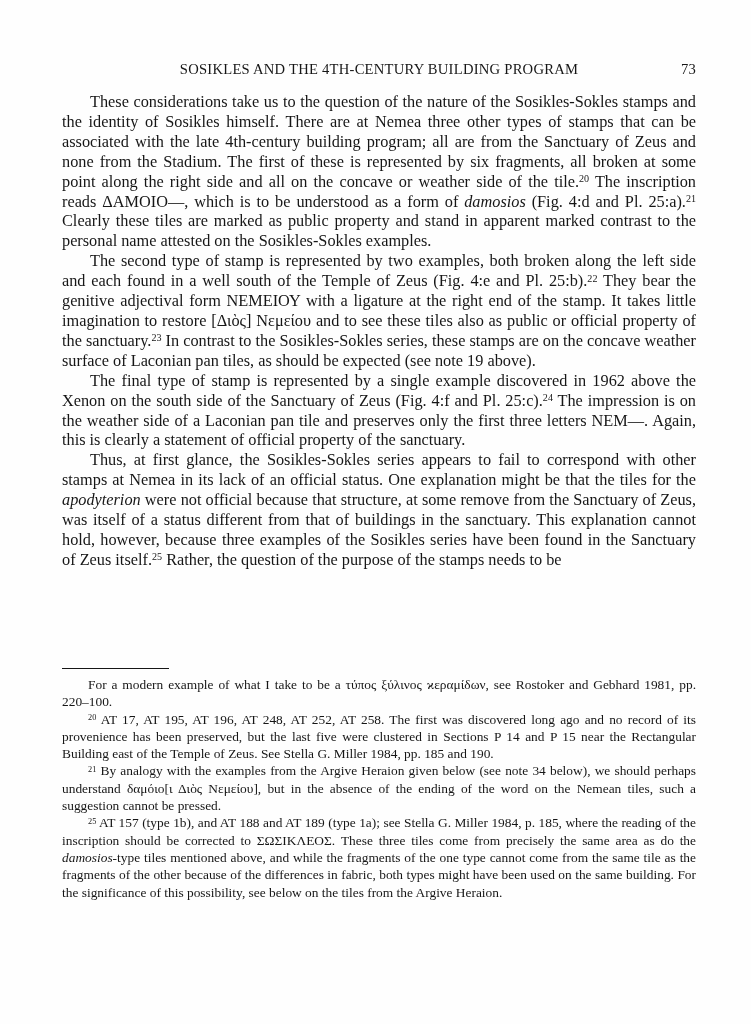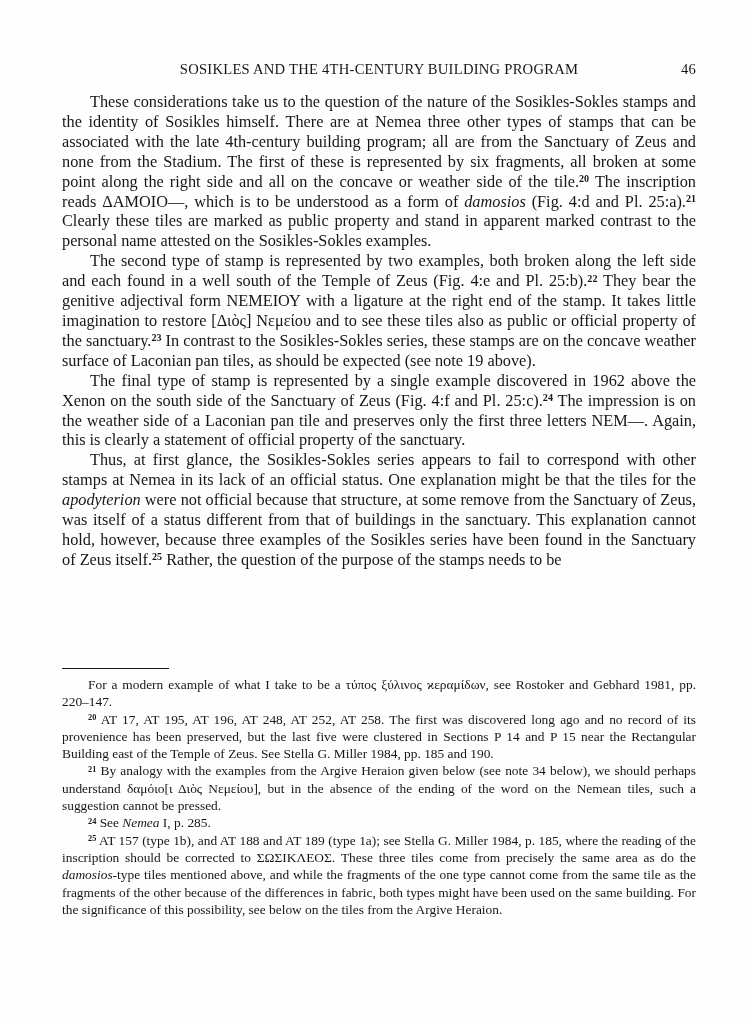--- a/index.html
+++ b/index.html
@@ -41,21 +41,20 @@
   }
   .para { margin: 0; text-indent: 28px; }
   .para.noindent { text-indent: 0; }
   sup.fn-ref {
     font-size: 0.62em;
     line-height: 0;
     position: relative;
     top: -0.45em;
     vertical-align: baseline;
     letter-spacing: 0;
-    font-weight: bold;
   }
   em { }
   .footnote-rule {
     position: absolute;
     top: 668px;
     left: 62px;
     width: 107px;
     height: 0;
     border-top: 1.7px solid #161616;
   }
@@ -70,32 +69,31 @@
     text-justify: inter-word;
   }
   .fn { margin: 0; text-indent: 26px; }
 </style>
 </head>
 <body>
 
 <div class="page">
   <div class="running-head">
     <span class="head-title">SOSIKLES AND THE 4TH-CENTURY BUILDING PROGRAM</span>
-    <span class="page-number">46</span>
+    <span class="page-number">73</span>
   </div>
 
   <div class="body-text" id="body-text">
       <p class="para">These considerations take us to the question of the nature of the Sosikles-Sokles stamps and the identity of Sosikles himself. There are at Nemea three other types of stamps that can be associated with the late 4th-century building program; all are from the Sanctuary of Zeus and none from the Stadium. The first of these is represented by six fragments, all broken at some point along the right side and all on the concave or weather side of the tile.<sup class="fn-ref">20</sup> The inscription reads ΔΑΜΟΙΟ—, which is to be understood as a form of <em>damosios</em> (Fig. 4:d and Pl. 25:a).<sup class="fn-ref">21</sup> Clearly these tiles are marked as public property and stand in apparent marked contrast to the personal name attested on the Sosikles-Sokles examples.</p>
       <p class="para">The second type of stamp is represented by two examples, both broken along the left side and each found in a well south of the Temple of Zeus (Fig. 4:e and Pl. 25:b).<sup class="fn-ref">22</sup> They bear the genitive adjectival form ΝΕΜΕΙΟΥ with a ligature at the right end of the stamp. It takes little imagination to restore [Διὸς] Νεμείου and to see these tiles also as public or official property of the sanctuary.<sup class="fn-ref">23</sup> In contrast to the Sosikles-Sokles series, these stamps are on the concave weather surface of Laconian pan tiles, as should be expected (see note 19 above).</p>
       <p class="para">The final type of stamp is represented by a single example discovered in 1962 above the Xenon on the south side of the Sanctuary of Zeus (Fig. 4:f and Pl. 25:c).<sup class="fn-ref">24</sup> The impression is on the weather side of a Laconian pan tile and preserves only the first three letters NEM—. Again, this is clearly a statement of official property of the sanctuary.</p>
       <p class="para">Thus, at first glance, the Sosikles-Sokles series appears to fail to correspond with other stamps at Nemea in its lack of an official status. One explanation might be that the tiles for the <em>apodyterion</em> were not official because that structure, at some remove from the Sanctuary of Zeus, was itself of a status different from that of buildings in the sanctuary. This explanation cannot hold, however, because three examples of the Sosikles series have been found in the Sanctuary of Zeus itself.<sup class="fn-ref">25</sup> Rather, the question of the purpose of the stamps needs to be</p>
     </div>
 
   <div class="footnote-rule"></div>
 
   <div class="footnotes" id="footnotes">
-      <p class="fn">For a modern example of what I take to be a τύπος ξύλινος ϰεραμίδων, see Rostoker and Gebhard 1981, pp. 220–147.</p>
+      <p class="fn">For a modern example of what I take to be a τύπος ξύλινος ϰεραμίδων, see Rostoker and Gebhard 1981, pp. 220–100.</p>
       <p class="fn"><sup class="fn-ref">20</sup> AT 17, AT 195, AT 196, AT 248, AT 252, AT 258. The first was discovered long ago and no record of its provenience has been preserved, but the last five were clustered in Sections P 14 and P 15 near the Rectangular Building east of the Temple of Zeus. See Stella G. Miller 1984, pp. 185 and 190.</p>
       <p class="fn"><sup class="fn-ref">21</sup> By analogy with the examples from the Argive Heraion given below (see note 34 below), we should perhaps understand δαμόιο[ι Διὸς Νεμείου], but in the absence of the ending of the word on the Nemean tiles, such a suggestion cannot be pressed.</p>
-      <p class="fn"><sup class="fn-ref">24</sup> See <em>Nemea</em> I, p. 285.</p>
       <p class="fn"><sup class="fn-ref">25</sup> AT 157 (type 1b), and AT 188 and AT 189 (type 1a); see Stella G. Miller 1984, p. 185, where the reading of the inscription should be corrected to ΣΩΣΙΚΛΕΟΣ. These three tiles come from precisely the same area as do the <em>damosios</em>-type tiles mentioned above, and while the fragments of the one type cannot come from the same tile as the fragments of the other because of the differences in fabric, both types might have been used on the same building. For the significance of this possibility, see below on the tiles from the Argive Heraion.</p>
     </div>
 </div>
 
 </body></html>

